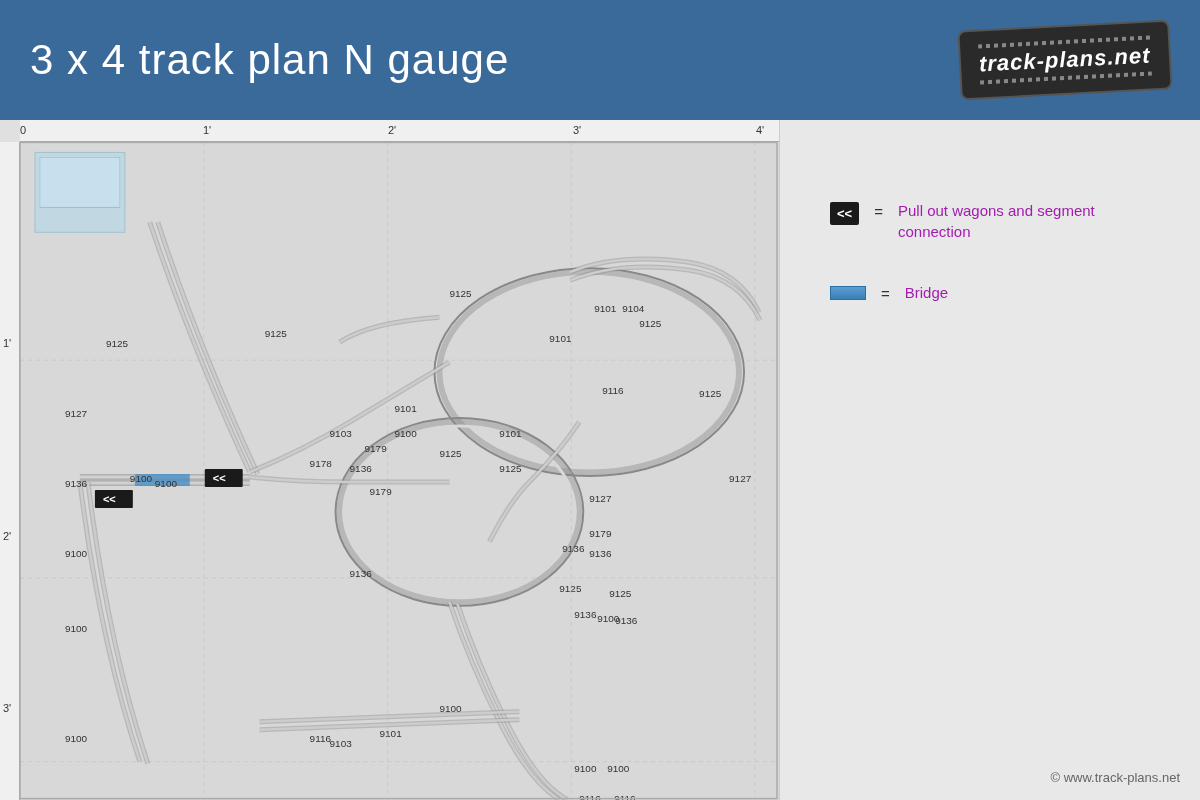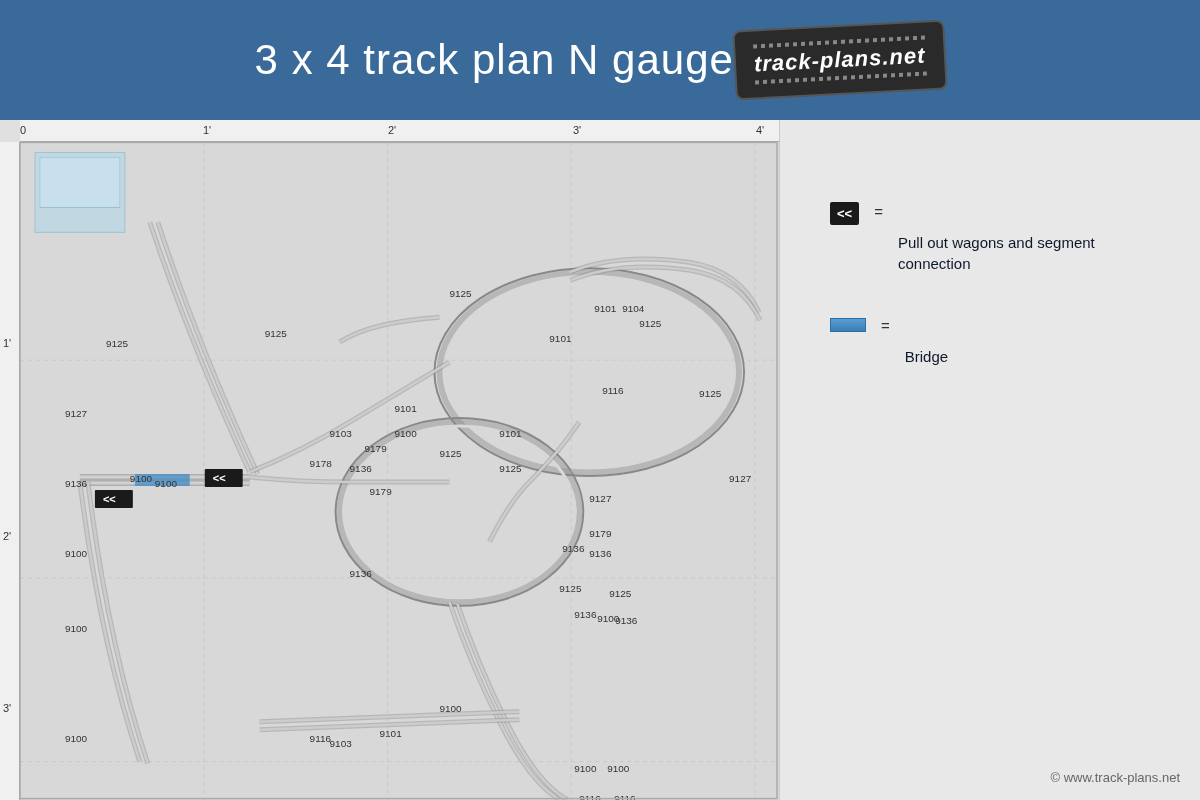--- a/index.html
+++ b/index.html
@@ -11,21 +11,21 @@
       overflow: hidden;
     }
 
     
     .header {
       background: #3a6a9a;
       width: 100%;
       height: 120px;
       display: flex;
       align-items: center;
-      justify-content: center;
+      justify-content: space-between;
       padding: 0 30px;
     }
     .header-title {
       color: white;
       font-size: 42px;
       font-weight: 300;
       letter-spacing: 1px;
     }
     .logo-container {
       background: #2a2a2a;
@@ -146,23 +146,22 @@
       width: 36px;
       height: 14px;
       background: linear-gradient(to bottom, #5a9fd4 0%, #4a8fc4 50%, #3a7fb4 100%);
       border: 1px solid #2a6fa4;
       flex-shrink: 0;
       margin-top: 4px;
     }
 
     .legend-text {
       font-size: 15px;
-      color: #0f172a;
+      color: #a21caf;
       line-height: 1.4;
-      margin-top: 32px;
     }
 
     .equals-sign {
       font-size: 15px;
       color: #333;
       margin-top: 3px;
       flex-shrink: 0;
     }
 
     

